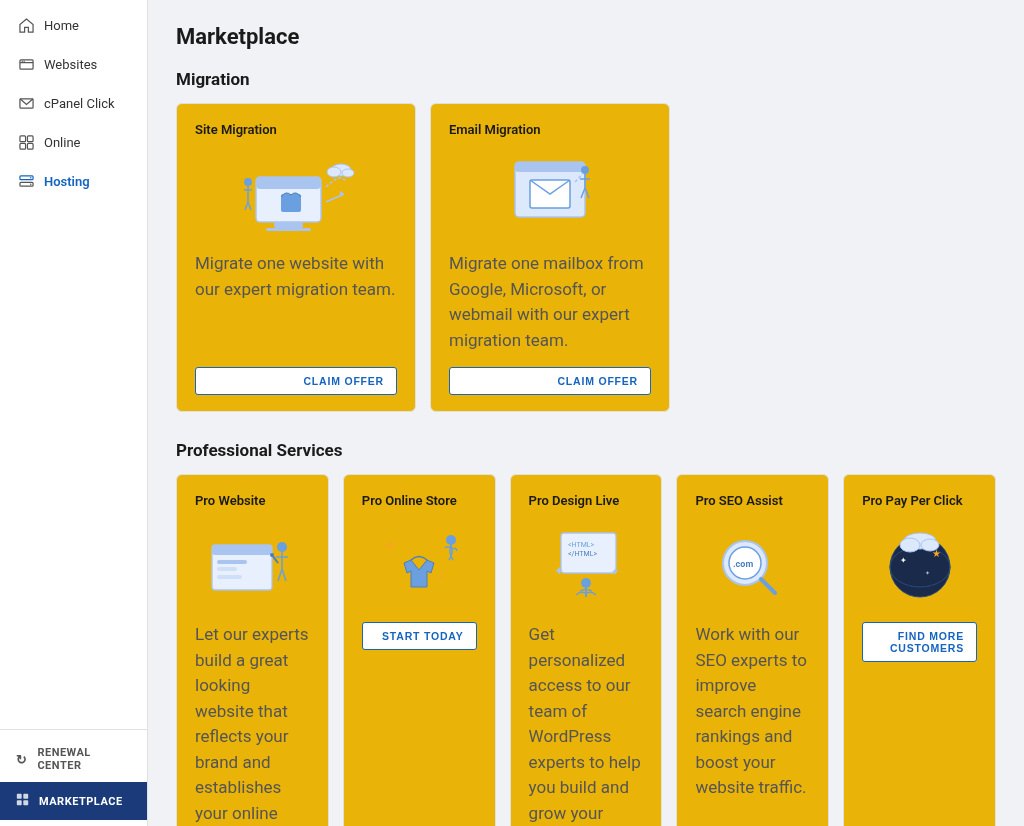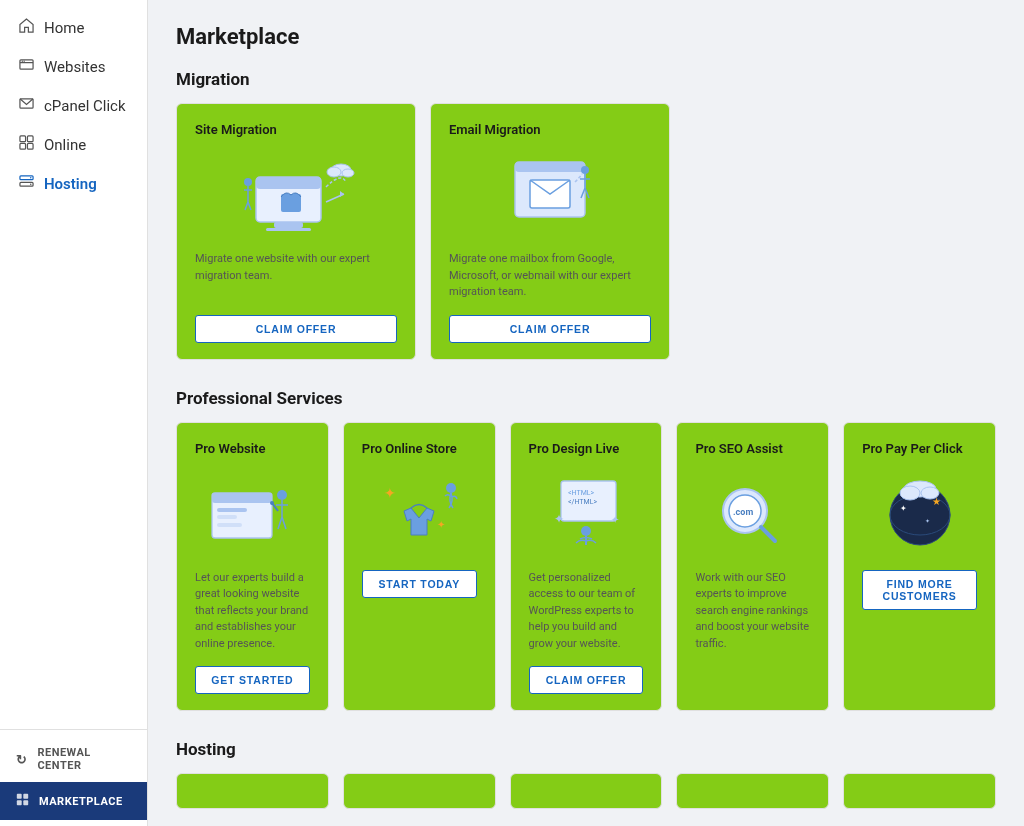--- a/index.html
+++ b/index.html
@@ -11,24 +11,24 @@
       background: #fff;
       border-right: 1px solid #e0e0e0;
       display: flex;
       flex-direction: column;
       height: 826px;
       position: relative;
     }
     .sidebar-nav { flex: 1; padding-top: 8px; }
     .sidebar-item {
       display: flex;
-      align-items: center;
+      align-items: flex-start;
       padding: 10px 16px;
       cursor: pointer;
-      font-size: 15px;
+      font-size: 13px;
       color: #333;
       border-left: 3px solid transparent;
     }
     .sidebar-item.active { color: #1565c0; font-weight: 600; }
     .sidebar-icon { margin-right: 10px; font-size: 15px; color: #555; }
     .sidebar-bottom {
       border-top: 1px solid #e0e0e0;
       padding: 6px 0;
     }
     .sidebar-bottom-item {
@@ -71,21 +71,21 @@
 
     
     .cards-row {
       display: flex;
       gap: 14px;
       margin-bottom: 28px;
       flex-wrap: nowrap;
     }
 
     .card {
-      background: #84cc16;
+      background: #eab308;
       border-radius: 6px;
       border: 1px solid #e0e0e0;
       padding: 18px 18px 16px;
       display: flex;
       flex-direction: column;
       min-width: 155px;
     }
 
     .card-title {
       font-size: 13px;
@@ -97,38 +97,38 @@
     .card-illustration {
       width: 100%;
       height: 90px;
       margin-bottom: 12px;
       display: flex;
       align-items: center;
       justify-content: center;
     }
 
     .card-desc {
-      font-size: 11px;
+      font-size: 17px;
       color: #555;
       line-height: 1.5;
       flex: 1;
       margin-bottom: 14px;
     }
 
     .card-btn {
       border: 1.5px solid #1565c0;
       background: #fff;
       color: #1565c0;
       font-size: 10.5px;
       font-weight: 700;
       letter-spacing: 0.8px;
       padding: 7px 12px;
       border-radius: 3px;
       cursor: pointer;
-      text-align: center;
+      text-align: right;
       text-transform: uppercase;
     }
 
     
     .migration-cards .card {
       max-width: 240px;
     }
 
     
     .pro-cards .card {

